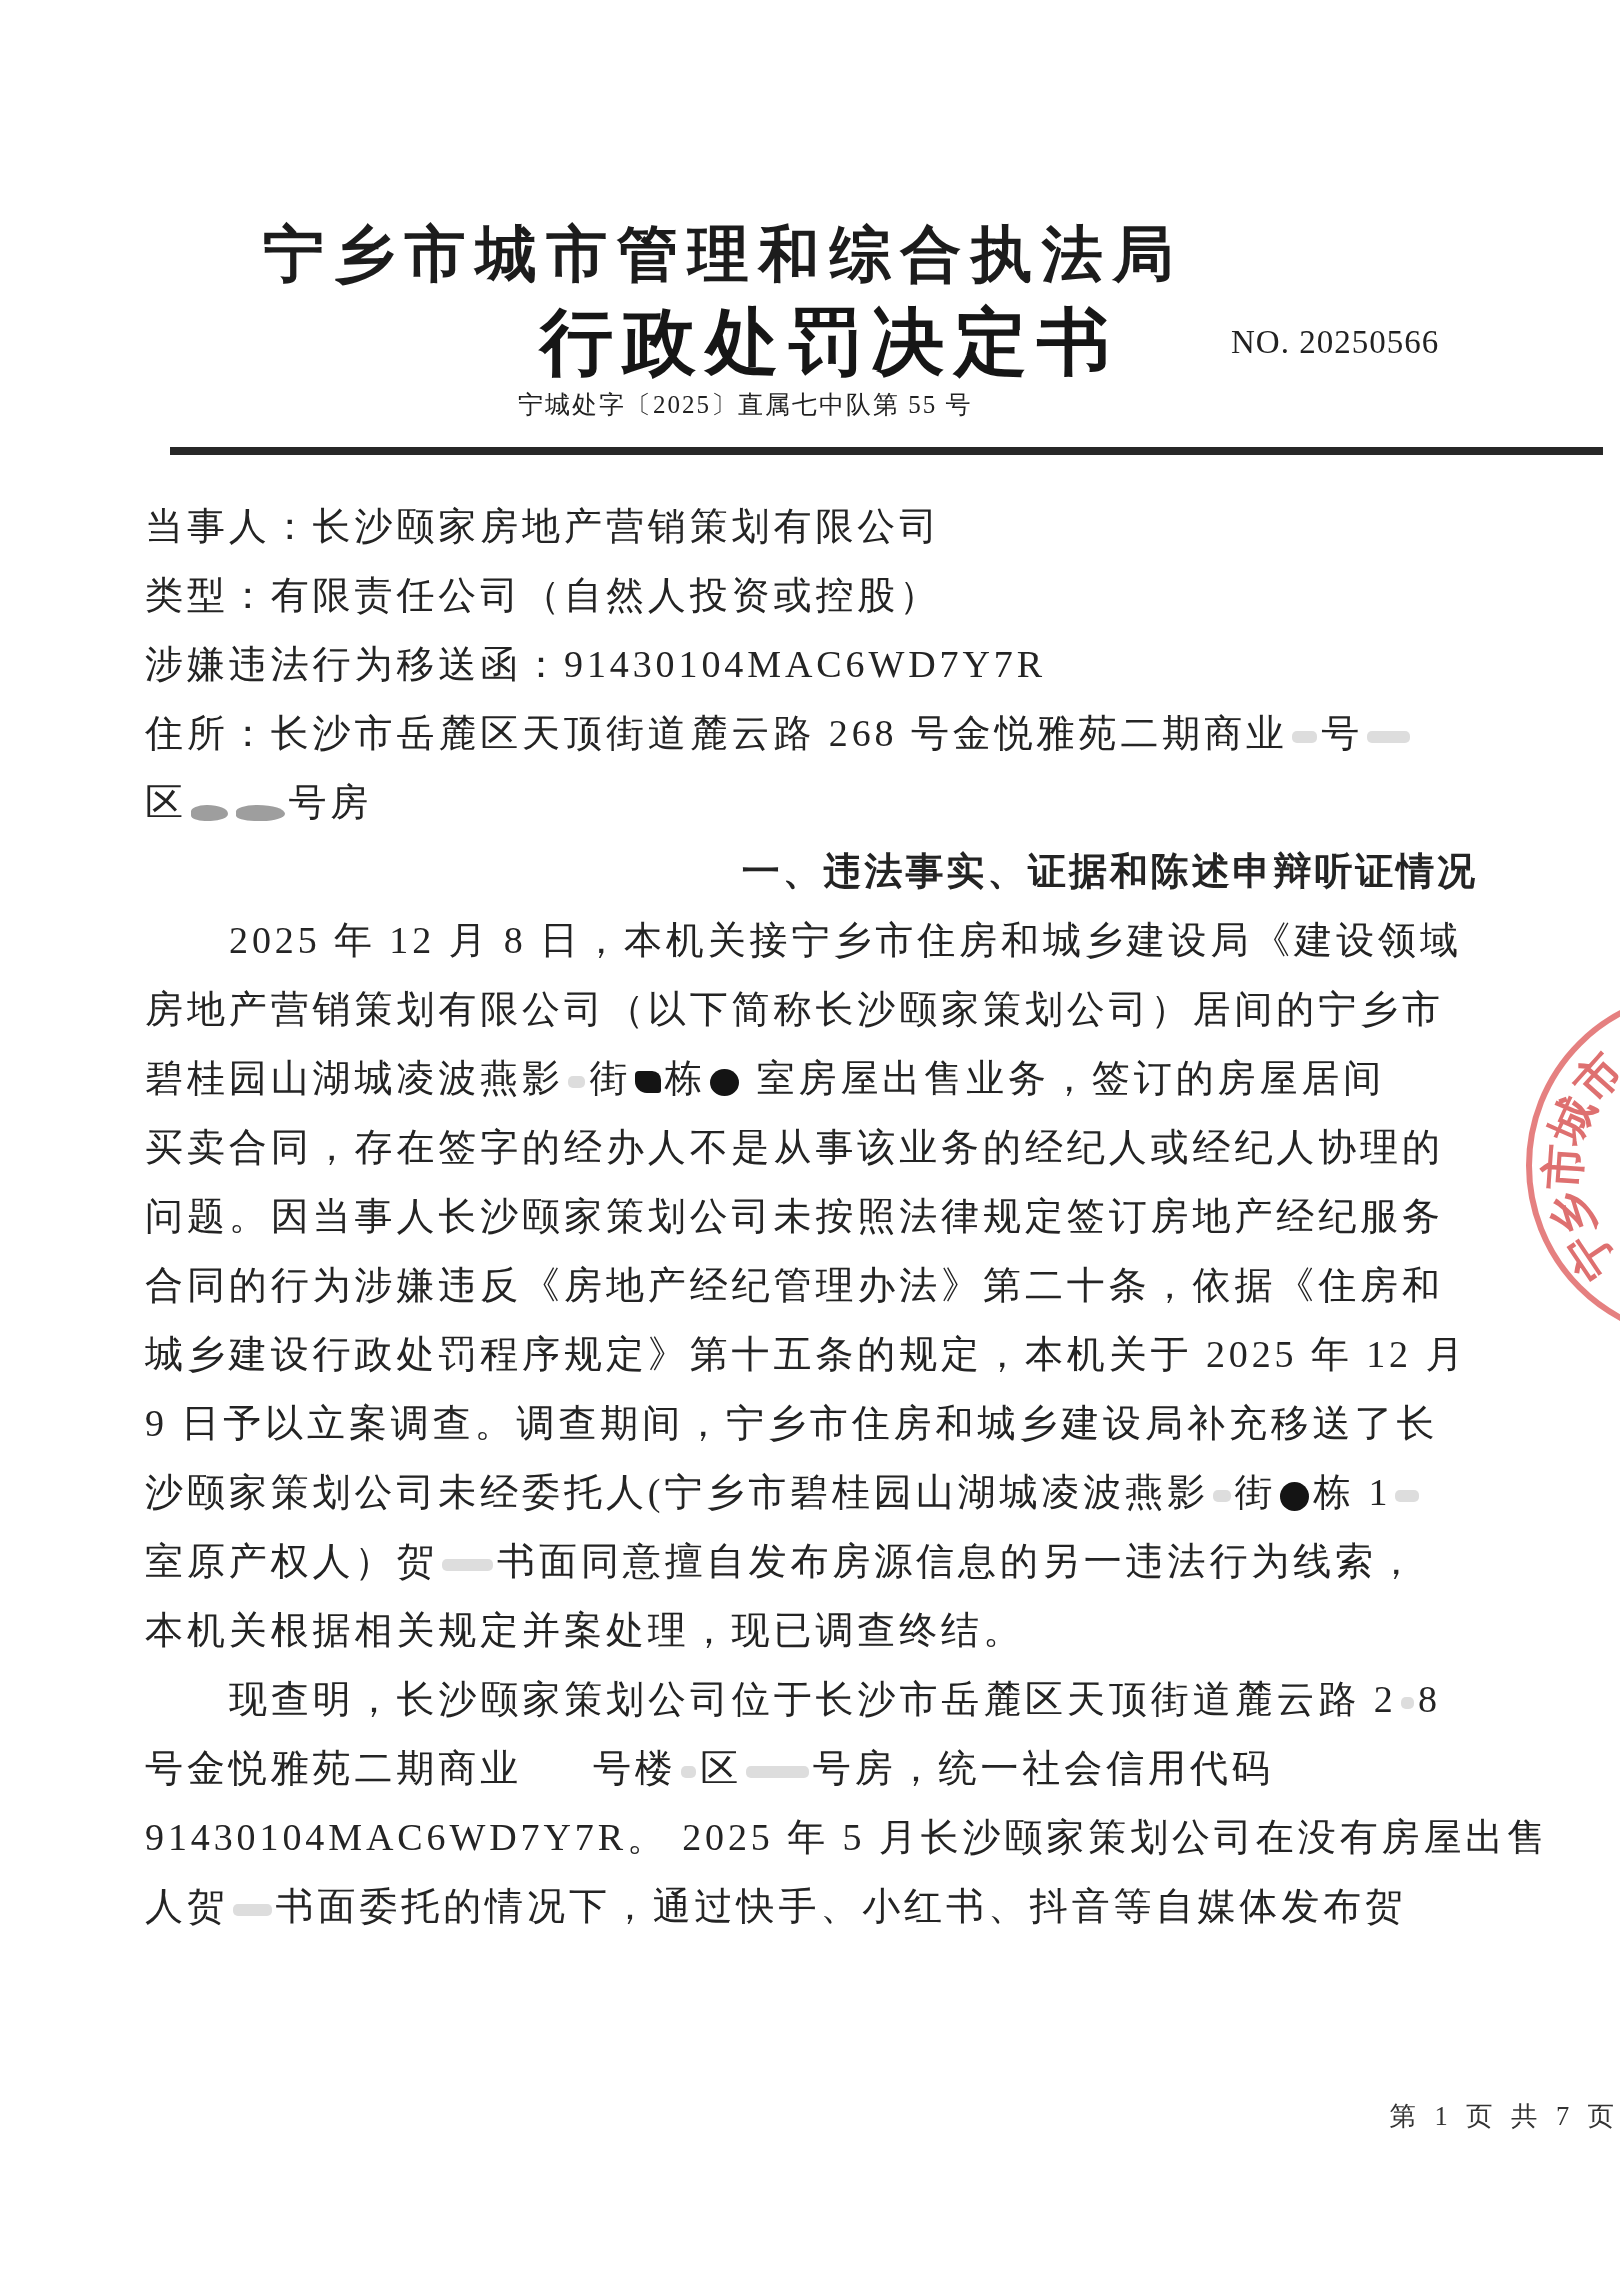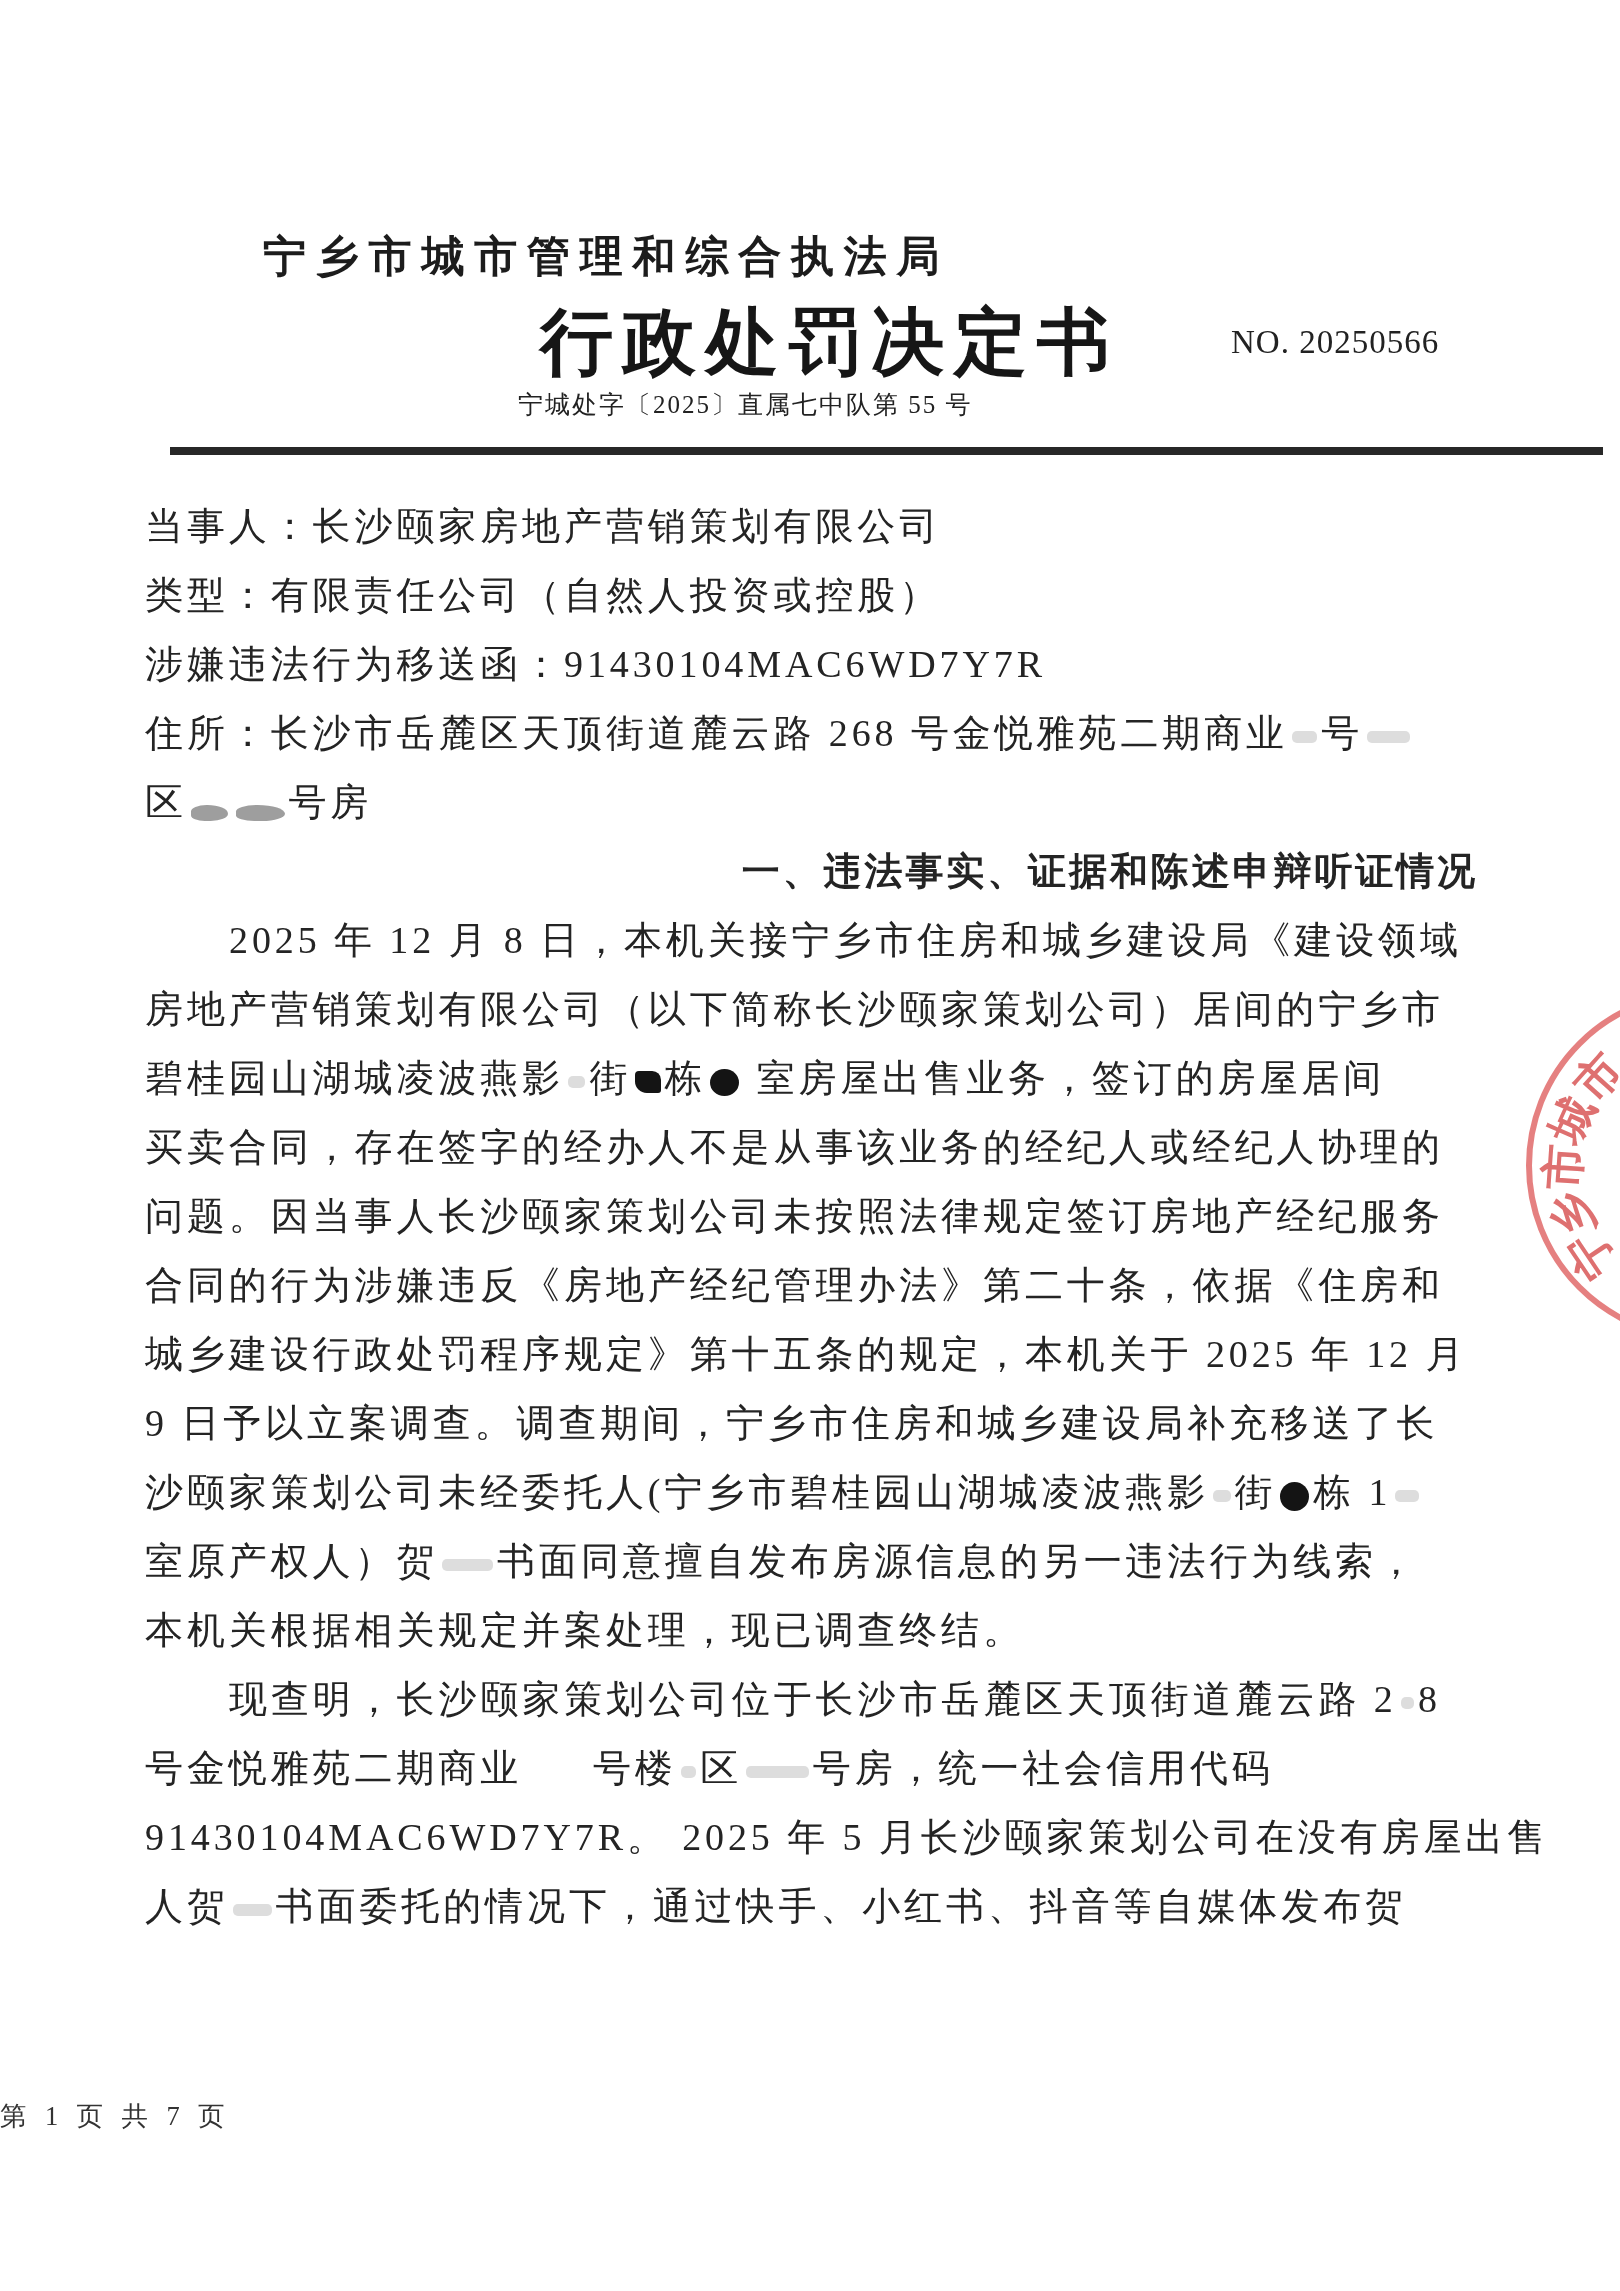--- a/index.html
+++ b/index.html
@@ -7,22 +7,22 @@
     position:relative;
     width:1620px; height:2292px;
     background:#ffffff;
     overflow:hidden;
     font-family:"Liberation Serif","DejaVu Serif",serif;
     color:#1f1f1f;
   }
 
   
   .agency-title {
-    position:absolute; left:263px; top:228px;
-    font-size:43px; font-weight:bold; letter-spacing:9.8px;
+    position:absolute; left:263px; top:214px;
+    font-size:61px; font-weight:bold; letter-spacing:9.8px;
     white-space:nowrap; color:#1c1c1c;
   }
   .doc-title {
     position:absolute; left:506px; top:294px;
     font-size:73px; font-weight:bold; letter-spacing:9.8px;
     white-space:nowrap; color:#161616;margin-left:34px;
   }
   .serial-no {
     position:absolute; left:1231px; top:324px;
     font-size:33px; letter-spacing:1px; white-space:nowrap; color:#222;
@@ -56,21 +56,21 @@
   .redact { display:inline-block; vertical-align:middle; margin:0 3.9px; }
   .redact-black  { background:#141414; height:29px; border-radius:3.9px 8.8px 2.9px 11.8px; }
   .redact-black.round { border-radius:50%; }
   .redact-smudge { background:#8d8d8d; height:15.7px; border-radius:45% 60% 50% 40%; opacity:.85; margin-top:13.7px; }
   .redact-faint  { background:#c6c6c6; height:11.8px; border-radius:4.9px; opacity:.6; }
   .redact-gap    { background:transparent; height:9.8px; }
 
   
   .footer {
     position:absolute; left:0; top:2098px; width:1620px;
-    text-align:left; font-size:26.5px; letter-spacing:5.9px; color:#333;
+    text-align:right; font-size:26.5px; letter-spacing:5.9px; color:#333;
   }
 
   
   .seal-ring {
     position:absolute; left:1526px; top:990px;
     width:339px; height:339px;
     border:6.9px solid rgba(224,106,106,.85);
     border-radius:50%;
   }
   .seal-char {

